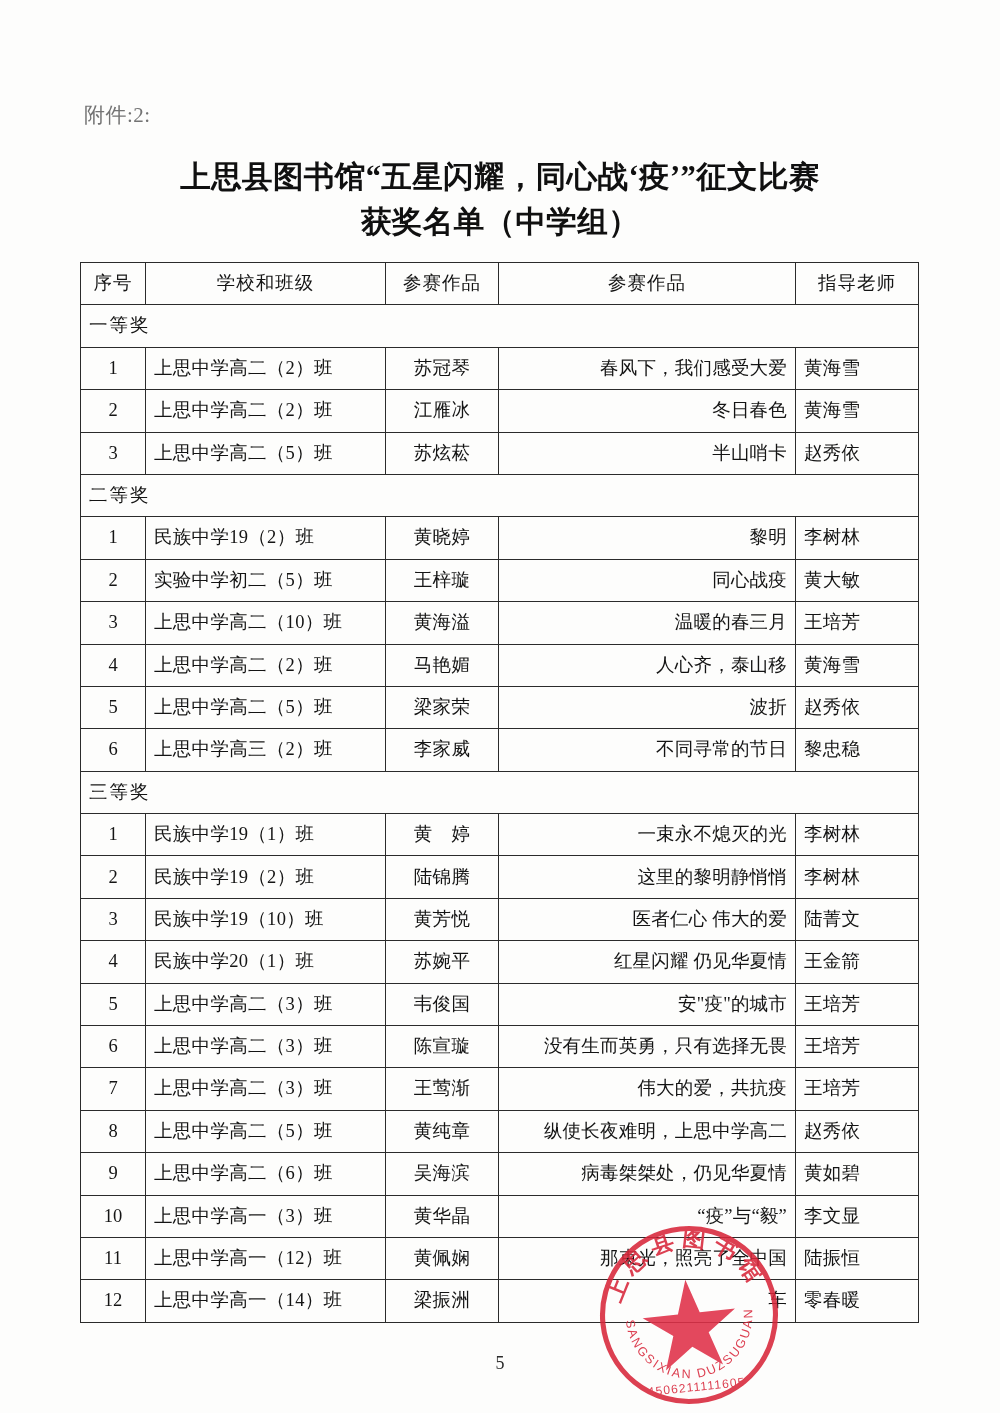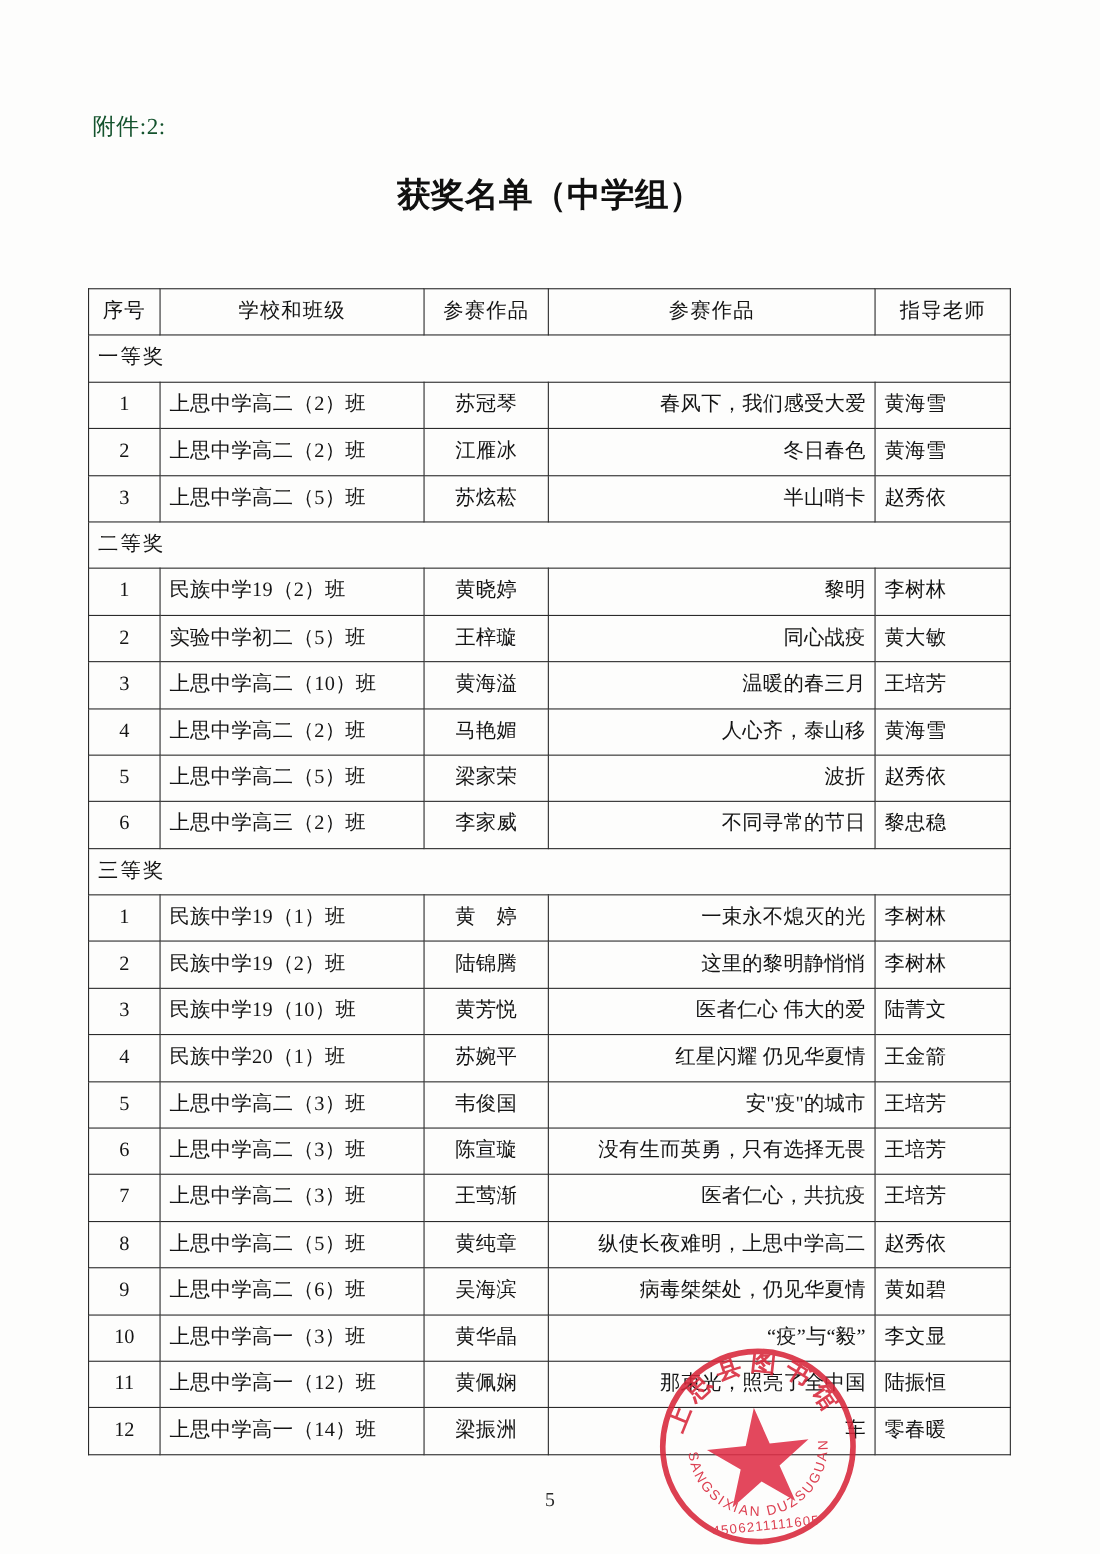--- a/index.html
+++ b/index.html
@@ -23,21 +23,21 @@
     background: #fdfdfc;
   }
 
   
   .attach-label {
     position: absolute;
     left: 84px;
     top: 101px;
     font-size: 21px;
     letter-spacing: 0.5px;
-    color: #14532d;
+    color: #737373;
     white-space: nowrap;
   }
 
   
   .doc-title {
     position: absolute;
     left: 80px;
     top: 155px;
     width: 840px;
     text-align: center;
@@ -123,20 +123,21 @@
   .stamp svg { display: block; width: 100%; height: 100%; }
 </style>
 </head>
 <body>
 
 <div class="page">
 
   <div class="attach-label">附件:2:</div>
 
   <div class="doc-title">
+    <span class="line1">上思县图书馆“五星闪耀，同心战‘疫’”征文比赛</span>
     <span class="line2">获奖名单（中学组）</span>
   </div>
 
   <div class="table-wrap">
     <table class="awards">
       <colgroup>
         <col class="c-no">
           <col class="c-school">
           <col class="c-author">
           <col class="c-work">
@@ -261,21 +262,21 @@
             <td class="no">6</td>
             <td class="school">上思中学高二（3）班</td>
             <td class="author">陈宣璇</td>
             <td class="work">没有生而英勇，只有选择无畏</td>
             <td class="teacher">王培芳</td>
           </tr>
           <tr>
             <td class="no">7</td>
             <td class="school">上思中学高二（3）班</td>
             <td class="author">王莺渐</td>
-            <td class="work">医者仁心，共抗疫</td>
+            <td class="work">伟大的爱，共抗疫</td>
             <td class="teacher">王培芳</td>
           </tr>
           <tr>
             <td class="no">8</td>
             <td class="school">上思中学高二（5）班</td>
             <td class="author">黄纯章</td>
             <td class="work">纵使长夜难明，上思中学高二</td>
             <td class="teacher">赵秀依</td>
           </tr>
           <tr>

